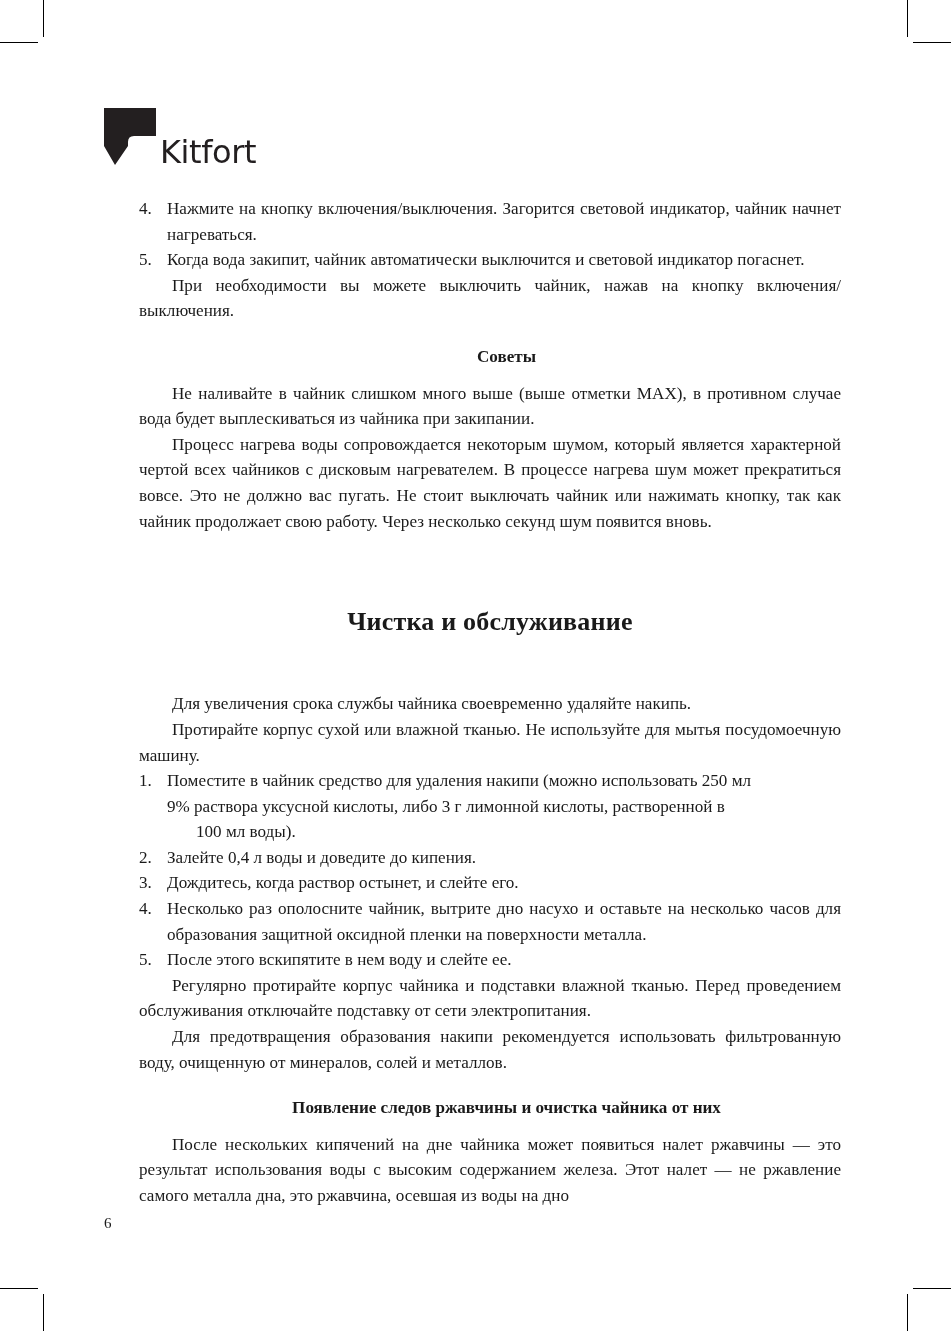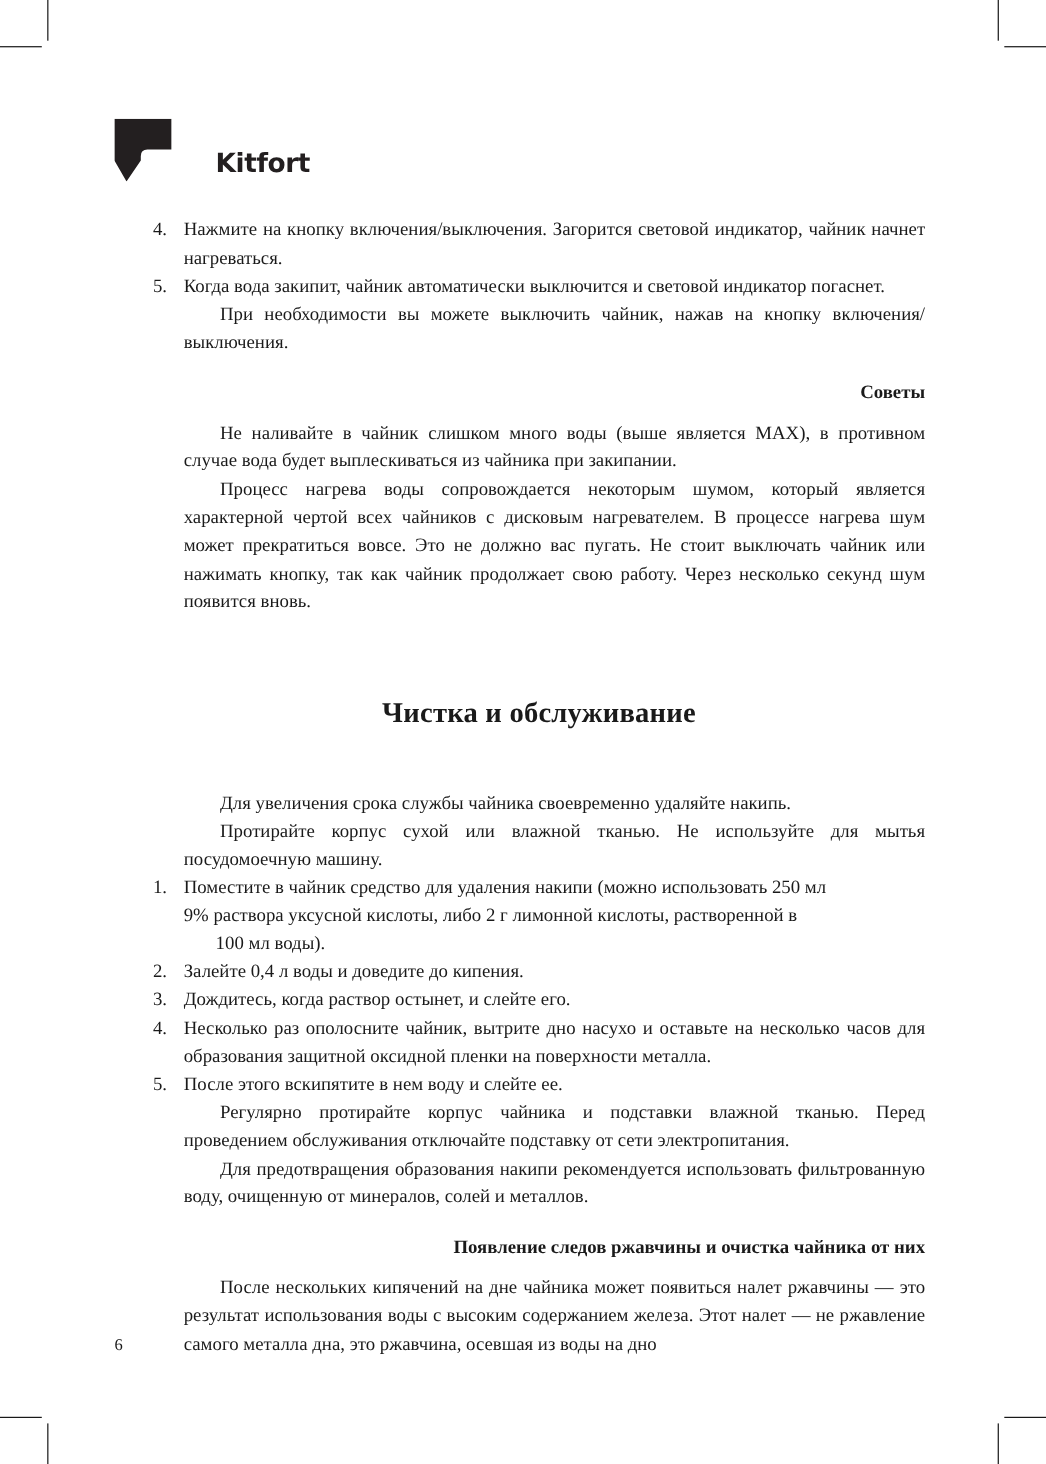--- a/index.html
+++ b/index.html
@@ -46,45 +46,43 @@
     left: 0;
     top: 0;
     width: 52px;
     height: 57px;
   }
   #logo .wordmark {
     position: absolute;
     left: 56px;
     top: 28px;
     font-family: "DejaVu Sans", "Liberation Sans", sans-serif;
-    font-weight: bold;
-    font-size: 24px;
+    font-weight: normal;
+    font-size: 32px;
     letter-spacing: -0.4px;
     color: #231f20;
     line-height: 1;
-    margin-left: 36px;
   }
 
   
   #content {
     position: absolute;
     left: 139px;
     top: 196px;
     width: 702px;
     font-size: 17.1px;
     line-height: 25.6px;
     text-align: justify;
   }
 
   p { margin: 0; }
 
   .para {
     text-indent: 33px;
     text-align: justify;
-    margin-left: 28px;
   }
 
   
   ol.numlist {
     list-style: none;
     margin: 0;
     padding: 0;
   }
   ol.numlist > li {
     position: relative;
@@ -100,21 +98,21 @@
   }
   ol.numlist > li .cont {
     display: block;
   }
   
   ol.numlist > li .cont.deep { padding-left: 5px; margin-left: 24px; }
 
   .subhead {
     font-weight: bold;
     text-indent: 33px;
-    text-align: right;
+    text-align: center;
   }
 
   h1.section-title {
     font-size: 26px;
     font-weight: bold;
     text-align: center;
     margin: 14px;
     line-height: 1.2;
     letter-spacing: 0.2px;
   }
@@ -170,37 +168,37 @@
     </ol>
 
     <p class="para">При необходимости вы можете выключить чайник, нажав на кнопку включения/выключения.</p>
 
     <div class="gap-md"></div>
 
     <p class="subhead">Советы</p>
 
     <div class="gap-sm"></div>
 
-    <p class="para">Не наливайте в чайник слишком много воды (выше является MAX), в противном случае вода будет выплескиваться из чайника при закипании.</p>
+    <p class="para">Не наливайте в чайник слишком много выше (выше отметки MAX), в противном случае вода будет выплескиваться из чайника при закипании.</p>
     <p class="para">Процесс нагрева воды сопровождается некоторым шумом, который является характерной чертой всех чайников с дисковым нагревателем. В процессе нагрева шум может прекратиться вовсе. Это не должно вас пугать. Не стоит выключать чайник или нажимать кнопку, так как чайник продолжает свою работу. Через несколько секунд шум появится вновь.</p>
 
     <div class="gap-xl"></div>
 
     <h1 class="section-title">Чистка и обслуживание</h1>
 
     <div class="gap-xxl"></div>
 
     <p class="para">Для увеличения срока службы чайника своевременно удаляйте накипь.</p>
     <p class="para">Протирайте корпус сухой или влажной тканью. Не используйте для мытья посудомоечную машину.</p>
 
     <ol class="numlist">
       <li>
         <span class="num">1.</span>
         <span class="cont">Поместите в чайник средство для удаления накипи (можно использовать 250 мл</span>
-        <span class="cont">9% раствора уксусной кислоты, либо 2 г лимонной кислоты, растворенной в</span>
+        <span class="cont">9% раствора уксусной кислоты, либо 3 г лимонной кислоты, растворенной в</span>
         <span class="cont deep">100 мл воды).</span>
       </li>
       <li>
         <span class="num">2.</span>
         <span>Залейте 0,4 л воды и доведите до кипения.</span>
       </li>
       <li>
         <span class="num">3.</span>
         <span>Дождитесь, когда раствор остынет, и слейте его.</span>
       </li>

